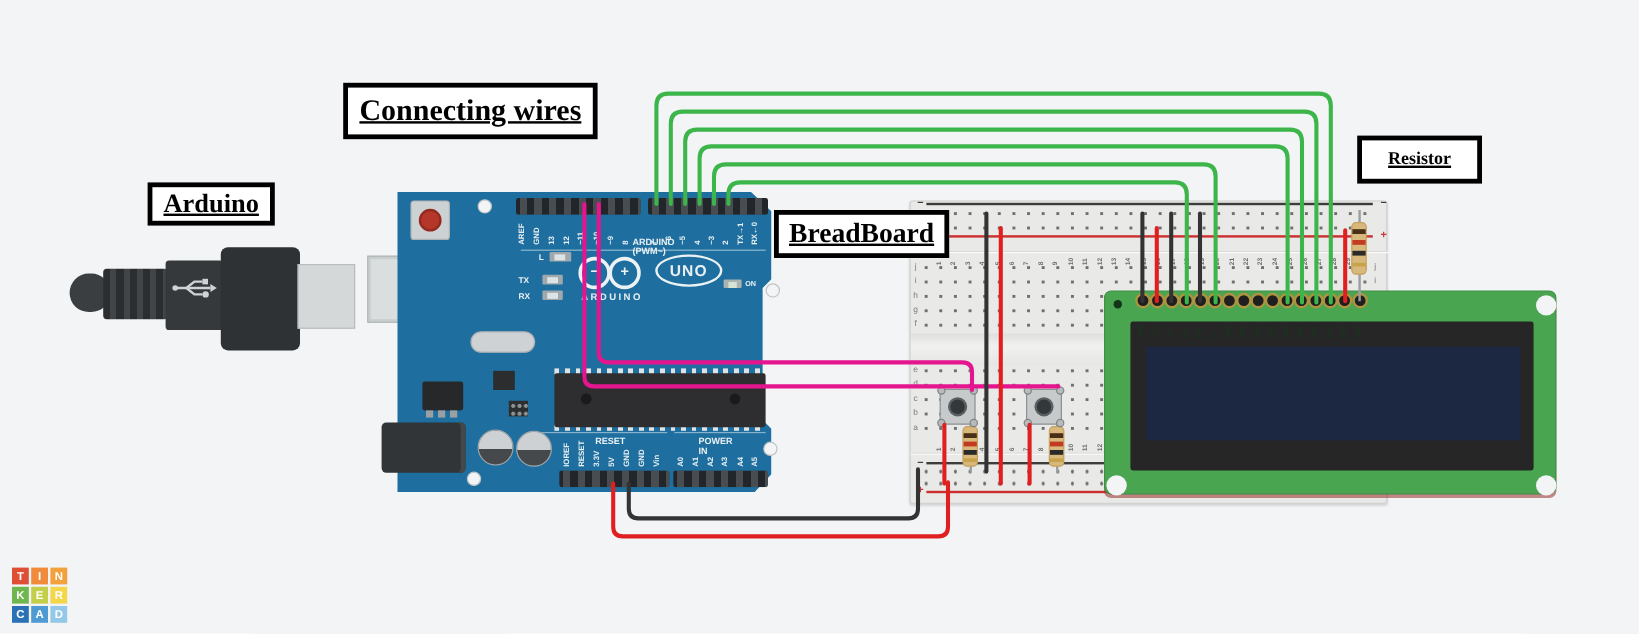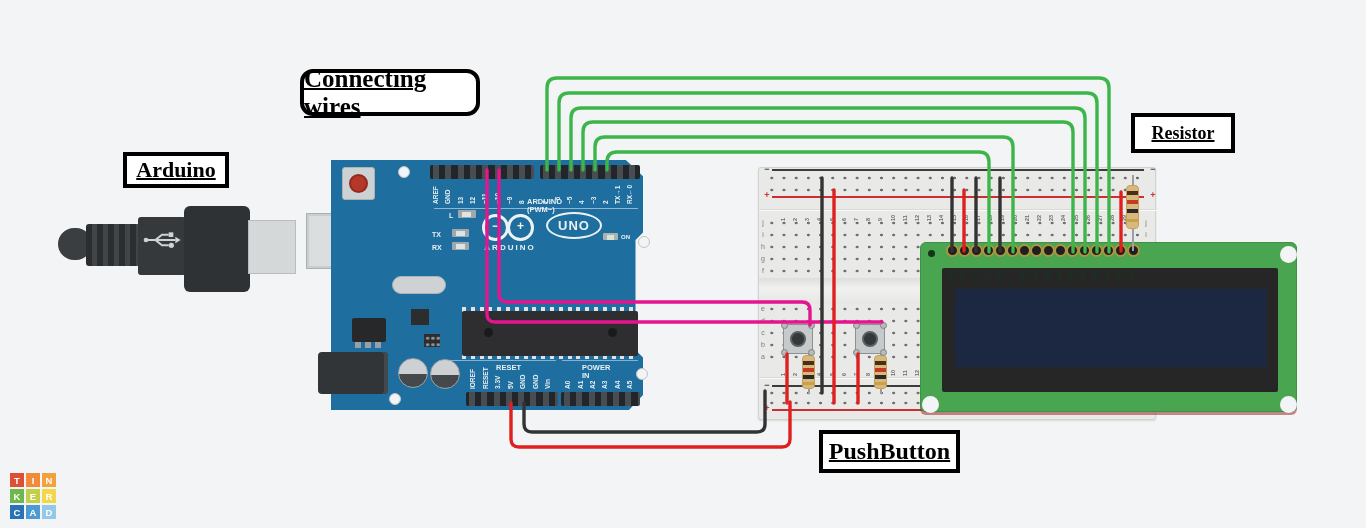--- a/index.html
+++ b/index.html
@@ -368,28 +368,28 @@
       <path d="M976,178 L976,251" fill="none" stroke="#333333" stroke-width="3.4" stroke-linecap="round"></path>
       <path d="M1000,178 L1000,251" fill="none" stroke="#333333" stroke-width="3.4" stroke-linecap="round"></path>
       <path d="M1121,192 L1121,251" fill="none" stroke="#e02020" stroke-width="3.4" stroke-linecap="round"></path>
       <path d="M787,354 L787,403" fill="none" stroke="#e02020" stroke-width="3.4" stroke-linecap="round"></path>
       <path d="M858,354 L858,403" fill="none" stroke="#e02020" stroke-width="3.4" stroke-linecap="round"></path>
     </svg>
 
   <div class="plate" style="left:123px;top:152px;width:106px;height:36px;font-size:22px;">
       <span>Arduino</span>
     </div>
-  <div class="plate" style="left:300px;top:69px;width:180px;height:47px;font-size:25px;border-radius:13px;">
+  <div class="plate" style="left:286px;top:69px;width:212px;height:47px;font-size:25px;">
       <span>Connecting wires</span>
     </div>
-  <div class="plate" style="left:1131px;top:113px;width:104px;height:40px;font-size:18px;">
+  <div class="plate" style="left:645px;top:175px;width:146px;height:40px;font-size:23px;">
+      <span>BreadBoard</span>
+    </div>
+  <div class="plate" style="left:1131px;top:113px;width:104px;height:40px;font-size:15px;">
       <span>Resistor</span>
-    </div>
-  <div class="plate" style="left:819px;top:430px;width:141px;height:43px;font-size:24px;">
-      <span>PushButton</span>
     </div>
 
   <div class="abs" style="left:10px;top:473px;width:46px;height:46px;">
       <div class="tile" style="background: rgb(223, 79, 53); left: 0px; top: 0px;">T</div>
       <div class="tile" style="background: rgb(239, 139, 59); left: 16px; top: 0px;">I</div>
       <div class="tile" style="background: rgb(242, 161, 61); left: 32px; top: 0px;">N</div>
       <div class="tile" style="background: rgb(111, 182, 76); left: 0px; top: 16px;">K</div>
       <div class="tile" style="background: rgb(195, 207, 72); left: 16px; top: 16px;">E</div>
       <div class="tile" style="background: rgb(244, 214, 74); left: 32px; top: 16px;">R</div>
       <div class="tile" style="background: rgb(42, 114, 181); left: 0px; top: 32px;">C</div>

